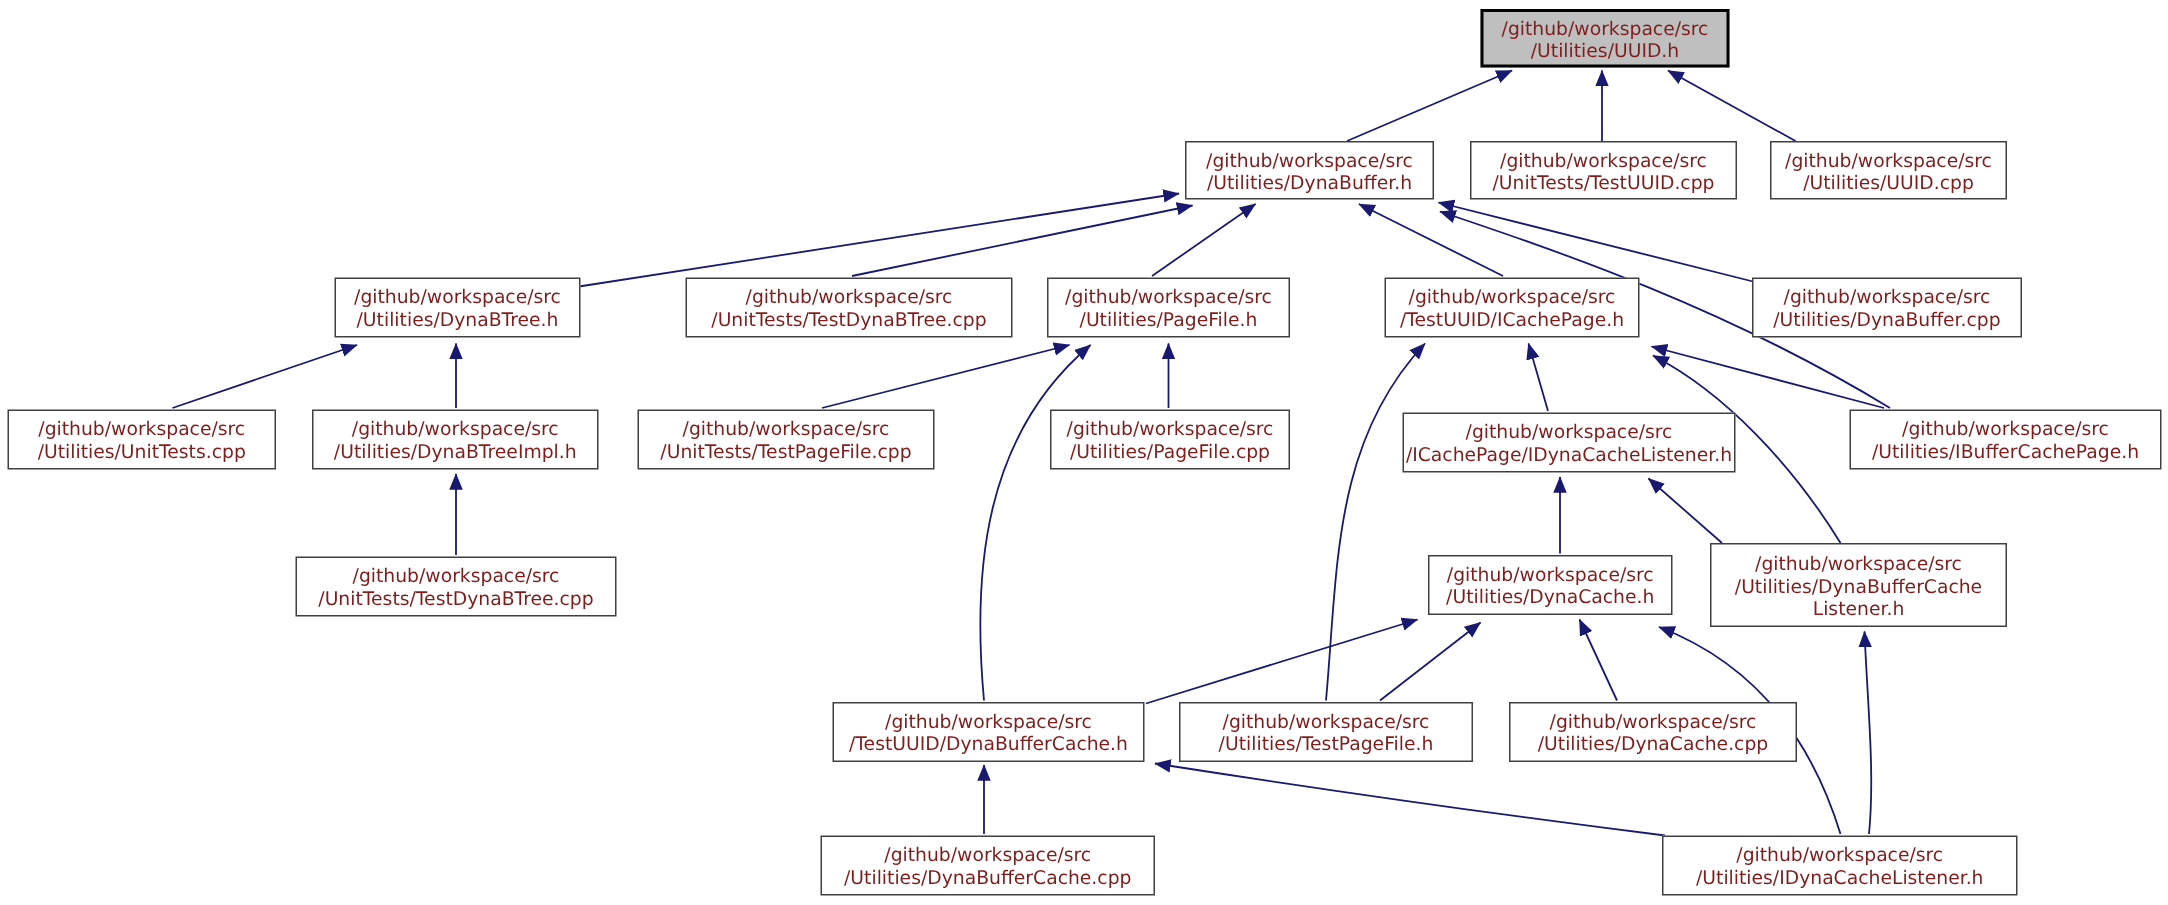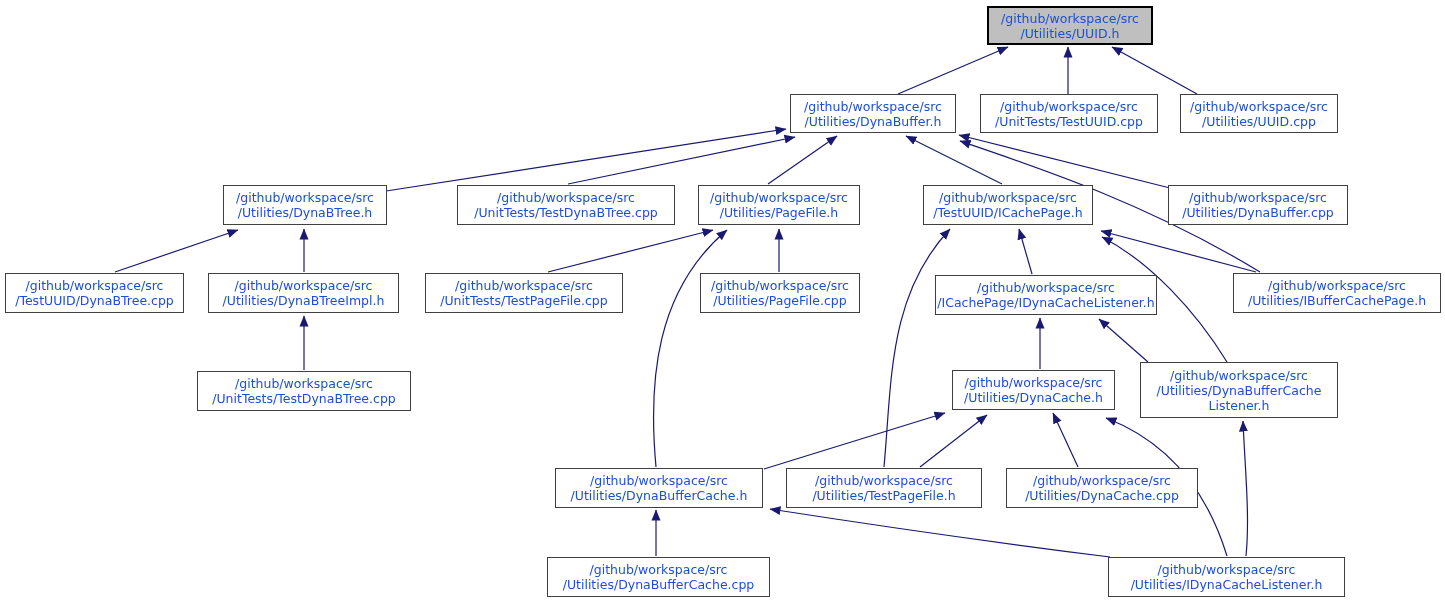--- a/index.html
+++ b/index.html
@@ -1,21 +1,21 @@
 <!DOCTYPE html>
 <html><head>
 <meta charset="utf-8">
 <style>
   html,body{margin:0;padding:0;background:#ffffff;}
   #canvas{position:relative;width:1445px;height:603px;background:#ffffff;overflow:hidden;
           font-family:"DejaVu Sans","Liberation Sans",sans-serif;}
   #edge-layer{position:absolute;left:0;top:0;width:1445px;height:603px;}
   .node{position:absolute;box-sizing:border-box;background:#ffffff;border:1.5px solid #404040;
         display:flex;flex-direction:column;align-items:center;justify-content:center;
-        font-size:12.5px;line-height:15px;color:#1d4ed8;text-align:center;white-space:nowrap;
+        font-size:12.5px;line-height:15px;color:#7f1d1d;text-align:center;white-space:nowrap;
         cursor:pointer;}
   .node.highlight{background:#bfbfbf;border:2px solid #000000;}
   .node span{display:block;}
   .edge{fill:none;stroke:#191970;stroke-width:1.2px;}
 </style>
 </head>
 <body>
 
 <div id="canvas">
   <svg id="edge-layer" width="1445" height="603" viewBox="0 0 1445 603">
@@ -87,21 +87,21 @@
       <div class="node" style="left: 923px; top: 185px; width: 170px; height: 40px;">
         <span>/github/workspace/src</span>
         <span>/TestUUID/ICachePage.h</span>
       </div>
       <div class="node" style="left: 1168px; top: 185px; width: 180px; height: 40px;">
         <span>/github/workspace/src</span>
         <span>/Utilities/DynaBuffer.cpp</span>
       </div>
       <div class="node" style="left: 5px; top: 273px; width: 179px; height: 40px;">
         <span>/github/workspace/src</span>
-        <span>/TestUUID/DynaBTree.cpp</span>
+        <span>/Utilities/UnitTests.cpp</span>
       </div>
       <div class="node" style="left: 208px; top: 273px; width: 191px; height: 40px;">
         <span>/github/workspace/src</span>
         <span>/Utilities/DynaBTreeImpl.h</span>
       </div>
       <div class="node" style="left: 425px; top: 273px; width: 198px; height: 40px;">
         <span>/github/workspace/src</span>
         <span>/UnitTests/TestPageFile.cpp</span>
       </div>
       <div class="node" style="left: 700px; top: 273px; width: 160px; height: 40px;">
@@ -124,21 +124,21 @@
         <span>/github/workspace/src</span>
         <span>/Utilities/DynaCache.h</span>
       </div>
       <div class="node" style="left: 1140px; top: 362px; width: 198px; height: 56px;">
         <span>/github/workspace/src</span>
         <span>/Utilities/DynaBufferCache</span>
         <span>Listener.h</span>
       </div>
       <div class="node" style="left: 555px; top: 468px; width: 208px; height: 40px;">
         <span>/github/workspace/src</span>
-        <span>/Utilities/DynaBufferCache.h</span>
+        <span>/TestUUID/DynaBufferCache.h</span>
       </div>
       <div class="node" style="left: 786px; top: 468px; width: 196px; height: 40px;">
         <span>/github/workspace/src</span>
         <span>/Utilities/TestPageFile.h</span>
       </div>
       <div class="node" style="left: 1006px; top: 468px; width: 192px; height: 40px;">
         <span>/github/workspace/src</span>
         <span>/Utilities/DynaCache.cpp</span>
       </div>
       <div class="node" style="left: 547px; top: 557px; width: 223px; height: 40px;">

